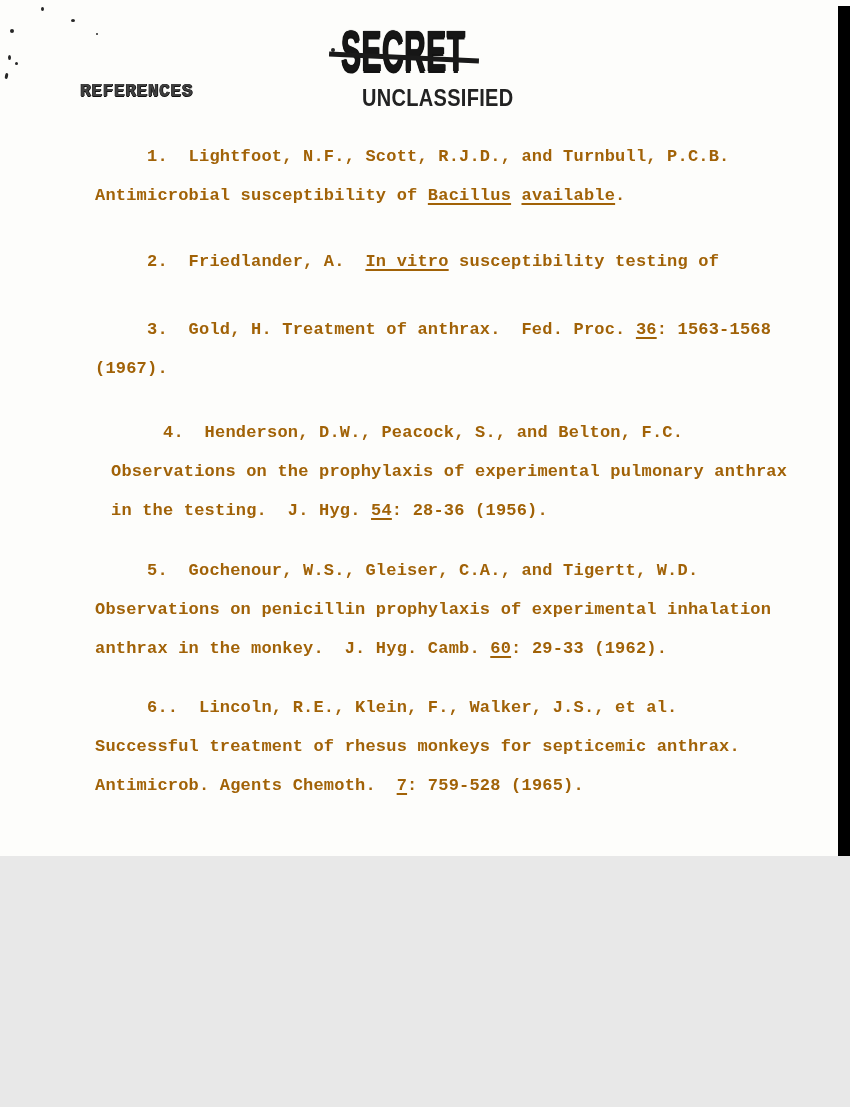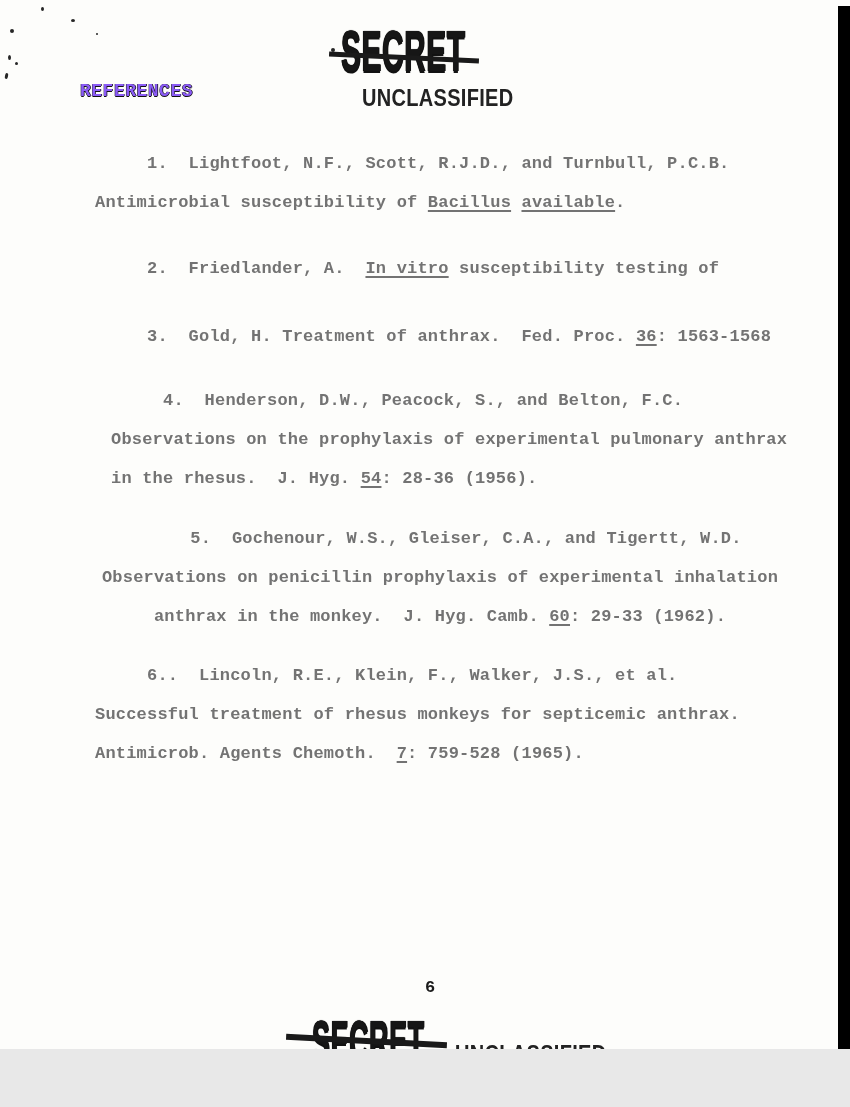--- a/index.html
+++ b/index.html
@@ -1,47 +1,47 @@
 <!DOCTYPE html>
 <html><head>
 <meta charset="utf-8">
 <style>
   html,body{margin:0;padding:0;background:#e8e8e8;}
   .page{
     position:relative;
-    width:850px;height:1049px;
+    width:850px;height:856px;
     background:#fdfdfb;
     overflow:hidden;
     font-family:"Liberation Mono","DejaVu Sans Mono",monospace;
     color:#1b1b1b;
   }
   
   .refs{
-    position:absolute;left:95px;top:144px;width:690px;
+    position:absolute;left:95px;top:137px;width:690px;
     font-size:17px;font-weight:bold;letter-spacing:0.2px;
-    color:#737373;
+    color:#a16207;
   }
   .ref-line{white-space:pre;line-height:39px;height:39px;}
   .u{
     text-decoration:underline;
     text-decoration-thickness:2px;
     text-underline-offset:3px;
     text-decoration-skip-ink:none;
   }
   .ref:nth-child(1){margin-bottom:27px;}
   .ref:nth-child(2){margin-bottom:29px;}
   .ref:nth-child(3){margin-bottom:25px;}
   .ref:nth-child(4){margin-bottom:21px;margin-left:16px;}
-  .ref:nth-child(5){margin-bottom:20px;text-align:center;}
+  .ref:nth-child(5){margin-bottom:20px;}
   .ref:nth-child(6){margin-bottom:15px;}
   
   .heading{
     position:absolute;left:80px;top:81px;
     font-size:18px;font-weight:bold;letter-spacing:0.5px;
-    color:#8b5cf6;
+    color:#404040;
     text-shadow:0.7px 0 0 #111,0 0.6px 0 #111,-0.4px 0 0 #222;
   }
   
   .stamp-word{
     display:inline-block;
     font-family:"Liberation Sans",sans-serif;
     font-weight:bold;color:#161616;
     font-size:40px;line-height:40px;
     letter-spacing:1px;
     transform-origin:left top;
@@ -113,25 +113,26 @@
   <div class="refs">
       <div class="ref">
         <div class="ref-line"><span>     1.  Lightfoot, N.F., Scott, R.J.D., and Turnbull, P.C.B.</span></div>
         <div class="ref-line"><span>Antimicrobial susceptibility of </span><span class="u">Bacillus</span><span> </span><span class="u">available</span><span>.</span></div>
       </div>
       <div class="ref">
         <div class="ref-line"><span>     2.  Friedlander, A.  </span><span class="u">In vitro</span><span> susceptibility testing of</span></div>
       </div>
       <div class="ref">
         <div class="ref-line"><span>     3.  Gold, H. Treatment of anthrax.  Fed. Proc. </span><span class="u">36</span><span>: 1563-1568</span></div>
+        <div class="ref-line"><span>(1967).</span></div>
       </div>
       <div class="ref">
         <div class="ref-line"><span>     4.  Henderson, D.W., Peacock, S., and Belton, F.C.</span></div>
         <div class="ref-line"><span>Observations on the prophylaxis of experimental pulmonary anthrax</span></div>
-        <div class="ref-line"><span>in the rhesus.  J. Hyg. </span><span class="u">54</span><span>: 28-36 (1956).</span></div>
+        <div class="ref-line"><span>in the testing.  J. Hyg. </span><span class="u">54</span><span>: 28-36 (1956).</span></div>
       </div>
       <div class="ref">
         <div class="ref-line"><span>     5.  Gochenour, W.S., Gleiser, C.A., and Tigertt, W.D.</span></div>
         <div class="ref-line"><span>Observations on penicillin prophylaxis of experimental inhalation</span></div>
         <div class="ref-line"><span>anthrax in the monkey.  J. Hyg. Camb. </span><span class="u">60</span><span>: 29-33 (1962).</span></div>
       </div>
       <div class="ref">
         <div class="ref-line"><span>     6..  Lincoln, R.E., Klein, F., Walker, J.S., et al.</span></div>
         <div class="ref-line"><span>Successful treatment of rhesus monkeys for septicemic anthrax.</span></div>
         <div class="ref-line"><span>Antimicrob. Agents Chemoth.  </span><span class="u">7</span><span>: 759-528 (1965).</span></div>

